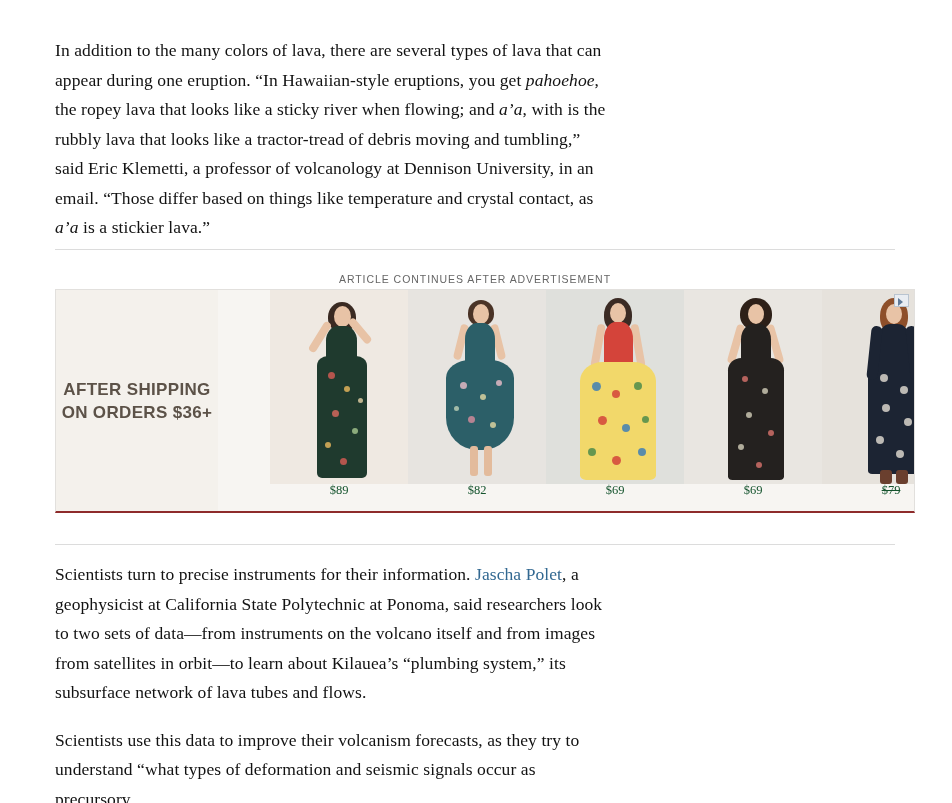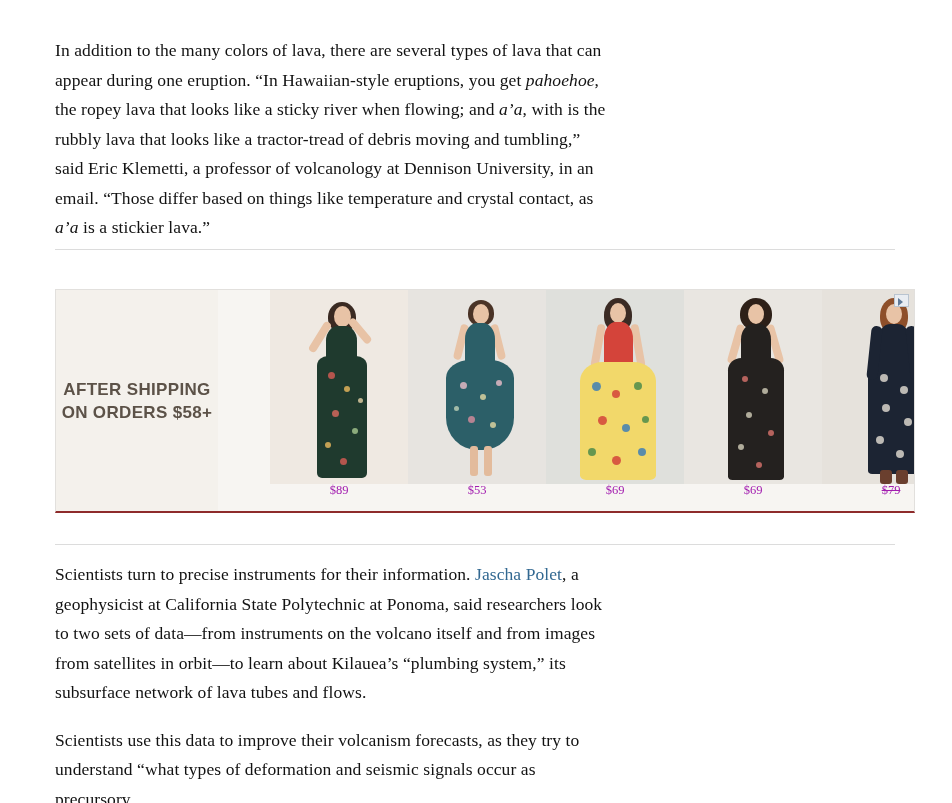--- a/index.html
+++ b/index.html
@@ -127,21 +127,21 @@
     overflow: hidden;
   }
   .ad-item .price {
     position: absolute;
     bottom: 13px;
     left: 0;
     width: 138px;
     text-align: center;
     font-family: "Liberation Serif", serif;
     font-size: 12.5px;
-    color: #a21caf;
+    color: #14532d;
   }
   .ad-item .price.strike { text-decoration: line-through; }
 
   .adchoices {
     position: absolute;
     right: 5px;
     top: 4px;
     width: 15px;
     height: 13px;
     background: #e9edf2;
@@ -205,26 +205,27 @@
 <div class="page">
 
   <div class="article-col">
     <p class="body-par top-par">
       <span>In addition to the many colors of lava, there are several types of lava that can appear during one eruption. “In Hawaiian-style eruptions, you get </span><em>pahoehoe</em><span>, the ropey lava that looks like a sticky river when flowing; and </span><em>a’a</em><span>, with is the rubbly lava that looks like a tractor-tread of debris moving and tumbling,” said Eric Klemetti, a professor of volcanology at Dennison University, in an email. “Those differ based on things like temperature and crystal contact, as </span><em>a’a</em><span> is a stickier lava.”</span>
     </p>
   </div>
 
   <div class="rule" id="rule-top"></div>
 
+  <div class="ad-label">ARTICLE CONTINUES AFTER ADVERTISEMENT</div>
 
   <div class="ad-frame">
     <div class="ad-inner">
       <div class="ad-left">
         <div class="line">AFTER SHIPPING</div>
-        <div class="line">ON ORDERS $58+</div>
+        <div class="line">ON ORDERS $36+</div>
       </div>
 
       <div class="ad-items">
 
         <div class="ad-item" style="left:52px">
           <div class="photo">
             <div class="scene">
               <div class="bg" style="background:#efe9e2"></div>
               <div class="hair" style="left:58px;top:12px;width:28px;height:30px;background:#3a2a22"></div>
               <div class="head" style="left:64px;top:16px;width:17px;height:21px"></div>
@@ -257,21 +258,21 @@
               <div class="leg" style="left:62px;top:156px;width:8px;height:30px"></div>
               <div class="leg" style="left:76px;top:156px;width:8px;height:30px"></div>
               <div class="floral" style="left:52px;top:92px;width:7px;height:7px;background:#e2b9c4"></div>
               <div class="floral" style="left:72px;top:104px;width:6px;height:6px;background:#d9d2a0"></div>
               <div class="floral" style="left:88px;top:90px;width:6px;height:6px;background:#e2b9c4"></div>
               <div class="floral" style="left:60px;top:126px;width:7px;height:7px;background:#cf8a9a"></div>
               <div class="floral" style="left:82px;top:132px;width:6px;height:6px;background:#d9d2a0"></div>
               <div class="floral" style="left:46px;top:116px;width:5px;height:5px;background:#b7cbb4"></div>
             </div>
           </div>
-          <div class="price">$53</div>
+          <div class="price">$82</div>
         </div>
 
         <div class="ad-item" style="left:328px">
           <div class="photo">
             <div class="scene">
               <div class="bg" style="background:#dfe0dc"></div>
               <div class="hair" style="left:58px;top:8px;width:28px;height:34px;background:#3b2b24"></div>
               <div class="head" style="left:64px;top:13px;width:16px;height:20px"></div>
               <div class="arm" style="left:48px;top:34px;width:8px;height:44px;transform:rotate(10deg)"></div>
               <div class="arm" style="left:88px;top:34px;width:8px;height:44px;transform:rotate(-10deg)"></div>

